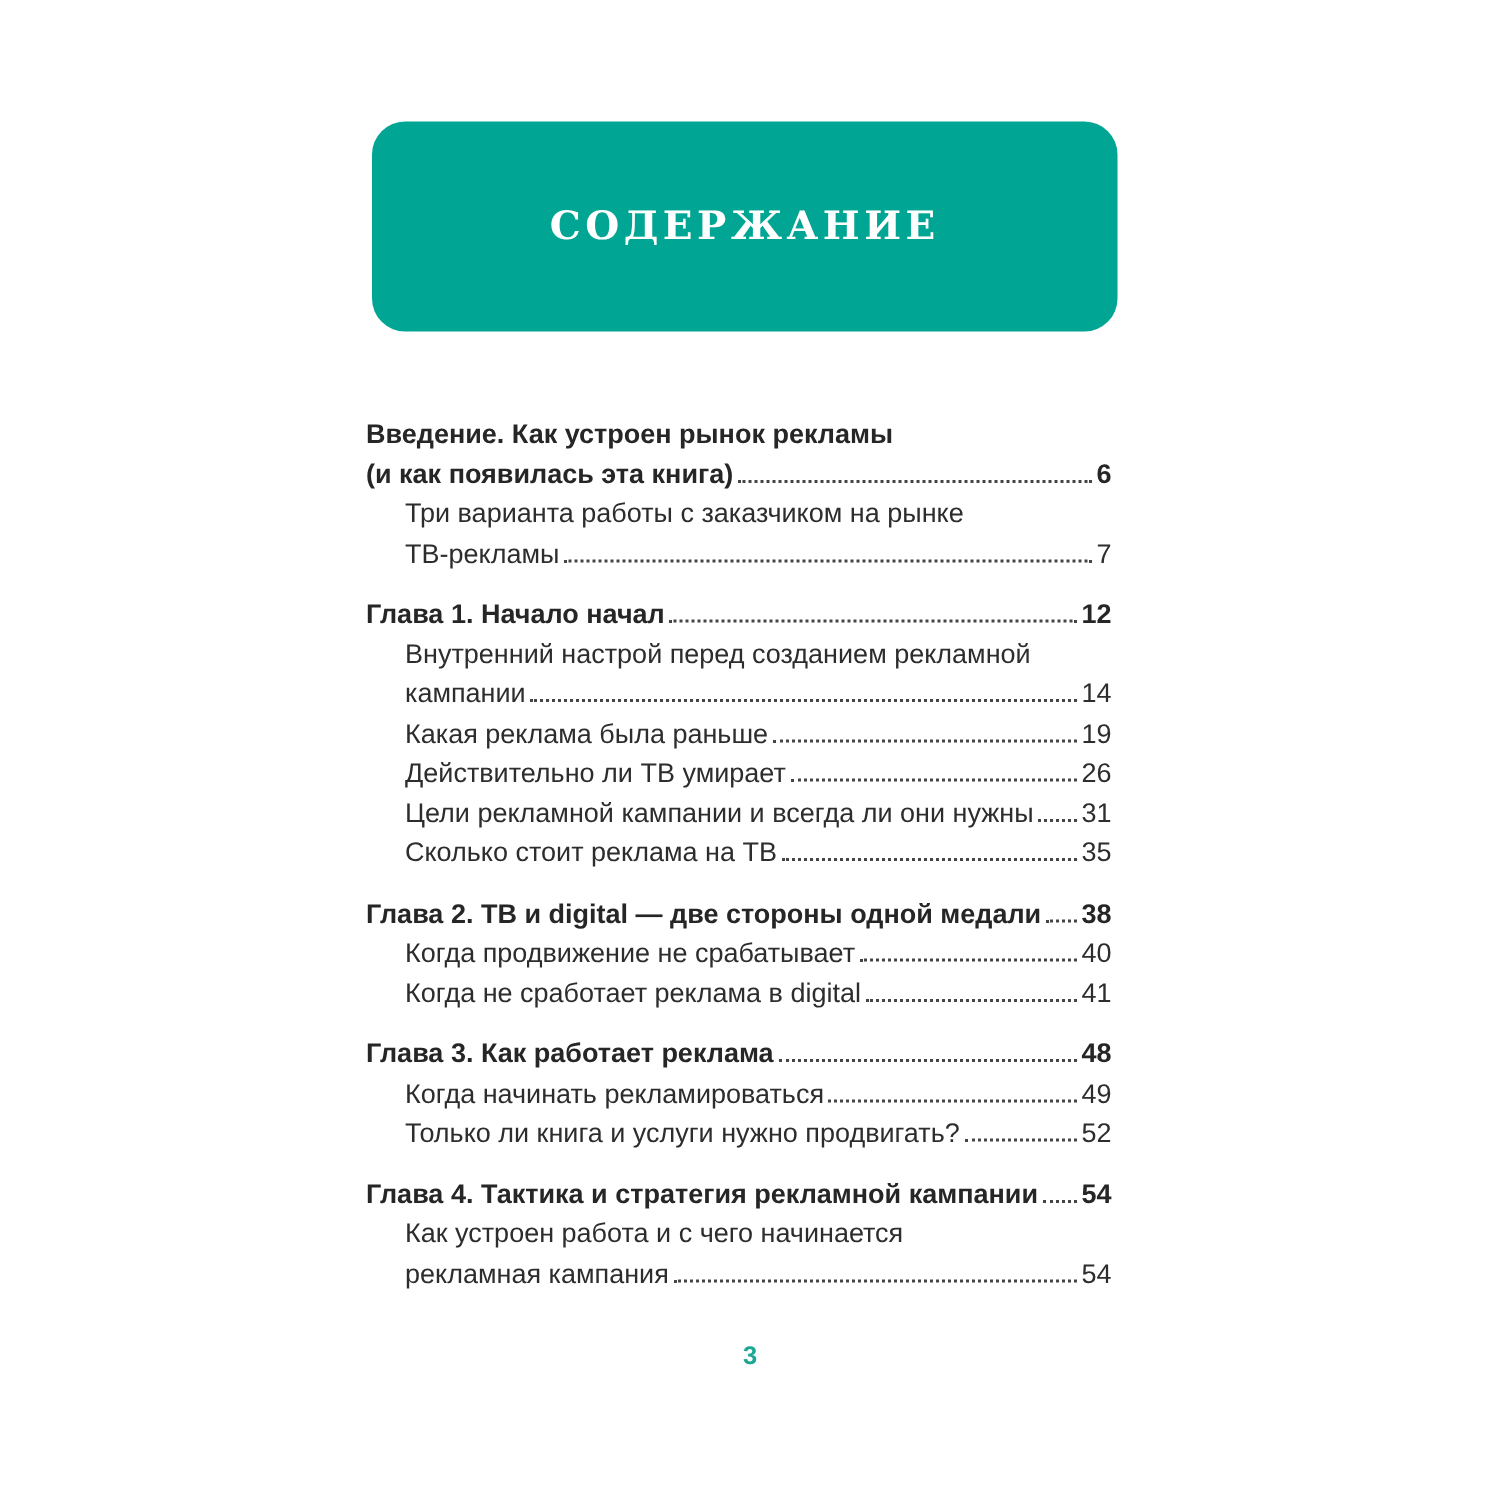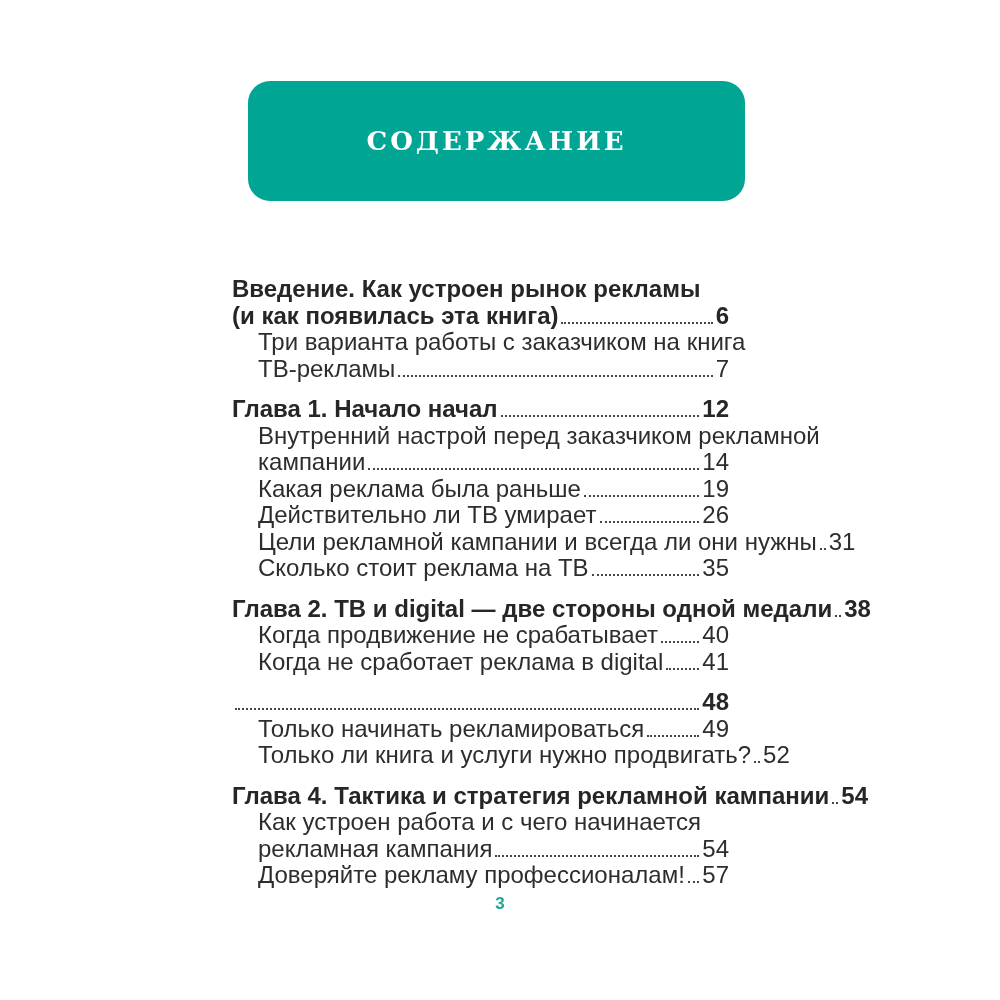--- a/index.html
+++ b/index.html
@@ -13,41 +13,41 @@
     width: 1000px;
     height: 1000px;
     background: #ffffff;
     overflow: hidden;
   }
   .header-banner {
     position: absolute;
     left: 248px;
     top: 81px;
     width: 497px;
-    height: 120px;
+    height: 140px;
     background: #00a693;
     border-radius: 22px;
     display: flex;
     align-items: center;
     justify-content: center;
   }
   .header-title {
     color: #ffffff;
     font-family: "DejaVu Serif", serif;
     font-weight: bold;
     font-size: 26px;
     letter-spacing: 3px;
   }
   .toc-list {
     position: absolute;
-    left: 232px;
+    left: 244px;
     top: 276px;
     width: 497px;
     color: #2d2d2d;
-    font-size: 24px;
+    font-size: 18px;
     line-height: 26.5px;
   }
   .toc-entry.chapter {
     font-weight: bold;
     color: #262626;
   }
   .toc-entry.sub .toc-line {
     padding-left: 26px;
   }
   .toc-entry.group-start {
@@ -97,38 +97,38 @@
           <span class="toc-text">Введение. Как устроен рынок рекламы</span>
         </div>
         <div class="toc-line">
           <span class="toc-text">(и как появилась эта книга)</span>
           <span class="leader"></span>
           <span class="toc-page">6</span>
         </div>
       </div>
       <div class="toc-entry sub">
         <div class="toc-line">
-          <span class="toc-text">Три варианта работы с заказчиком на книга</span>
+          <span class="toc-text">Три варианта работы с заказчиком на рынке</span>
         </div>
         <div class="toc-line">
           <span class="toc-text">ТВ-рекламы</span>
           <span class="leader"></span>
           <span class="toc-page">7</span>
         </div>
       </div>
       <div class="toc-entry chapter group-start">
         <div class="toc-line">
           <span class="toc-text">Глава 1. Начало начал</span>
           <span class="leader"></span>
           <span class="toc-page">12</span>
         </div>
       </div>
       <div class="toc-entry sub">
         <div class="toc-line">
-          <span class="toc-text">Внутренний настрой перед заказчиком рекламной</span>
+          <span class="toc-text">Внутренний настрой перед созданием рекламной</span>
         </div>
         <div class="toc-line">
           <span class="toc-text">кампании</span>
           <span class="leader"></span>
           <span class="toc-page">14</span>
         </div>
       </div>
       <div class="toc-entry sub">
         <div class="toc-line">
           <span class="toc-text">Какая реклама была раньше</span>
@@ -173,27 +173,28 @@
       </div>
       <div class="toc-entry sub">
         <div class="toc-line">
           <span class="toc-text">Когда не сработает реклама в digital</span>
           <span class="leader"></span>
           <span class="toc-page">41</span>
         </div>
       </div>
       <div class="toc-entry chapter group-start">
         <div class="toc-line">
+          <span class="toc-text">Глава 3. Как работает реклама</span>
           <span class="leader"></span>
           <span class="toc-page">48</span>
         </div>
       </div>
       <div class="toc-entry sub">
         <div class="toc-line">
-          <span class="toc-text">Только начинать рекламироваться</span>
+          <span class="toc-text">Когда начинать рекламироваться</span>
           <span class="leader"></span>
           <span class="toc-page">49</span>
         </div>
       </div>
       <div class="toc-entry sub">
         <div class="toc-line">
           <span class="toc-text">Только ли книга и услуги нужно продвигать?</span>
           <span class="leader"></span>
           <span class="toc-page">52</span>
         </div>
@@ -208,24 +209,17 @@
       <div class="toc-entry sub">
         <div class="toc-line">
           <span class="toc-text">Как устроен работа и с чего начинается</span>
         </div>
         <div class="toc-line">
           <span class="toc-text">рекламная кампания</span>
           <span class="leader"></span>
           <span class="toc-page">54</span>
         </div>
       </div>
-      <div class="toc-entry sub">
-        <div class="toc-line">
-          <span class="toc-text">Доверяйте рекламу профессионалам!</span>
-          <span class="leader"></span>
-          <span class="toc-page">57</span>
-        </div>
-      </div>
     </div>
 
   <div class="page-footer" style="color: rgb(28, 167, 149);">3</div>
 
 </div>
 
 </body></html>

